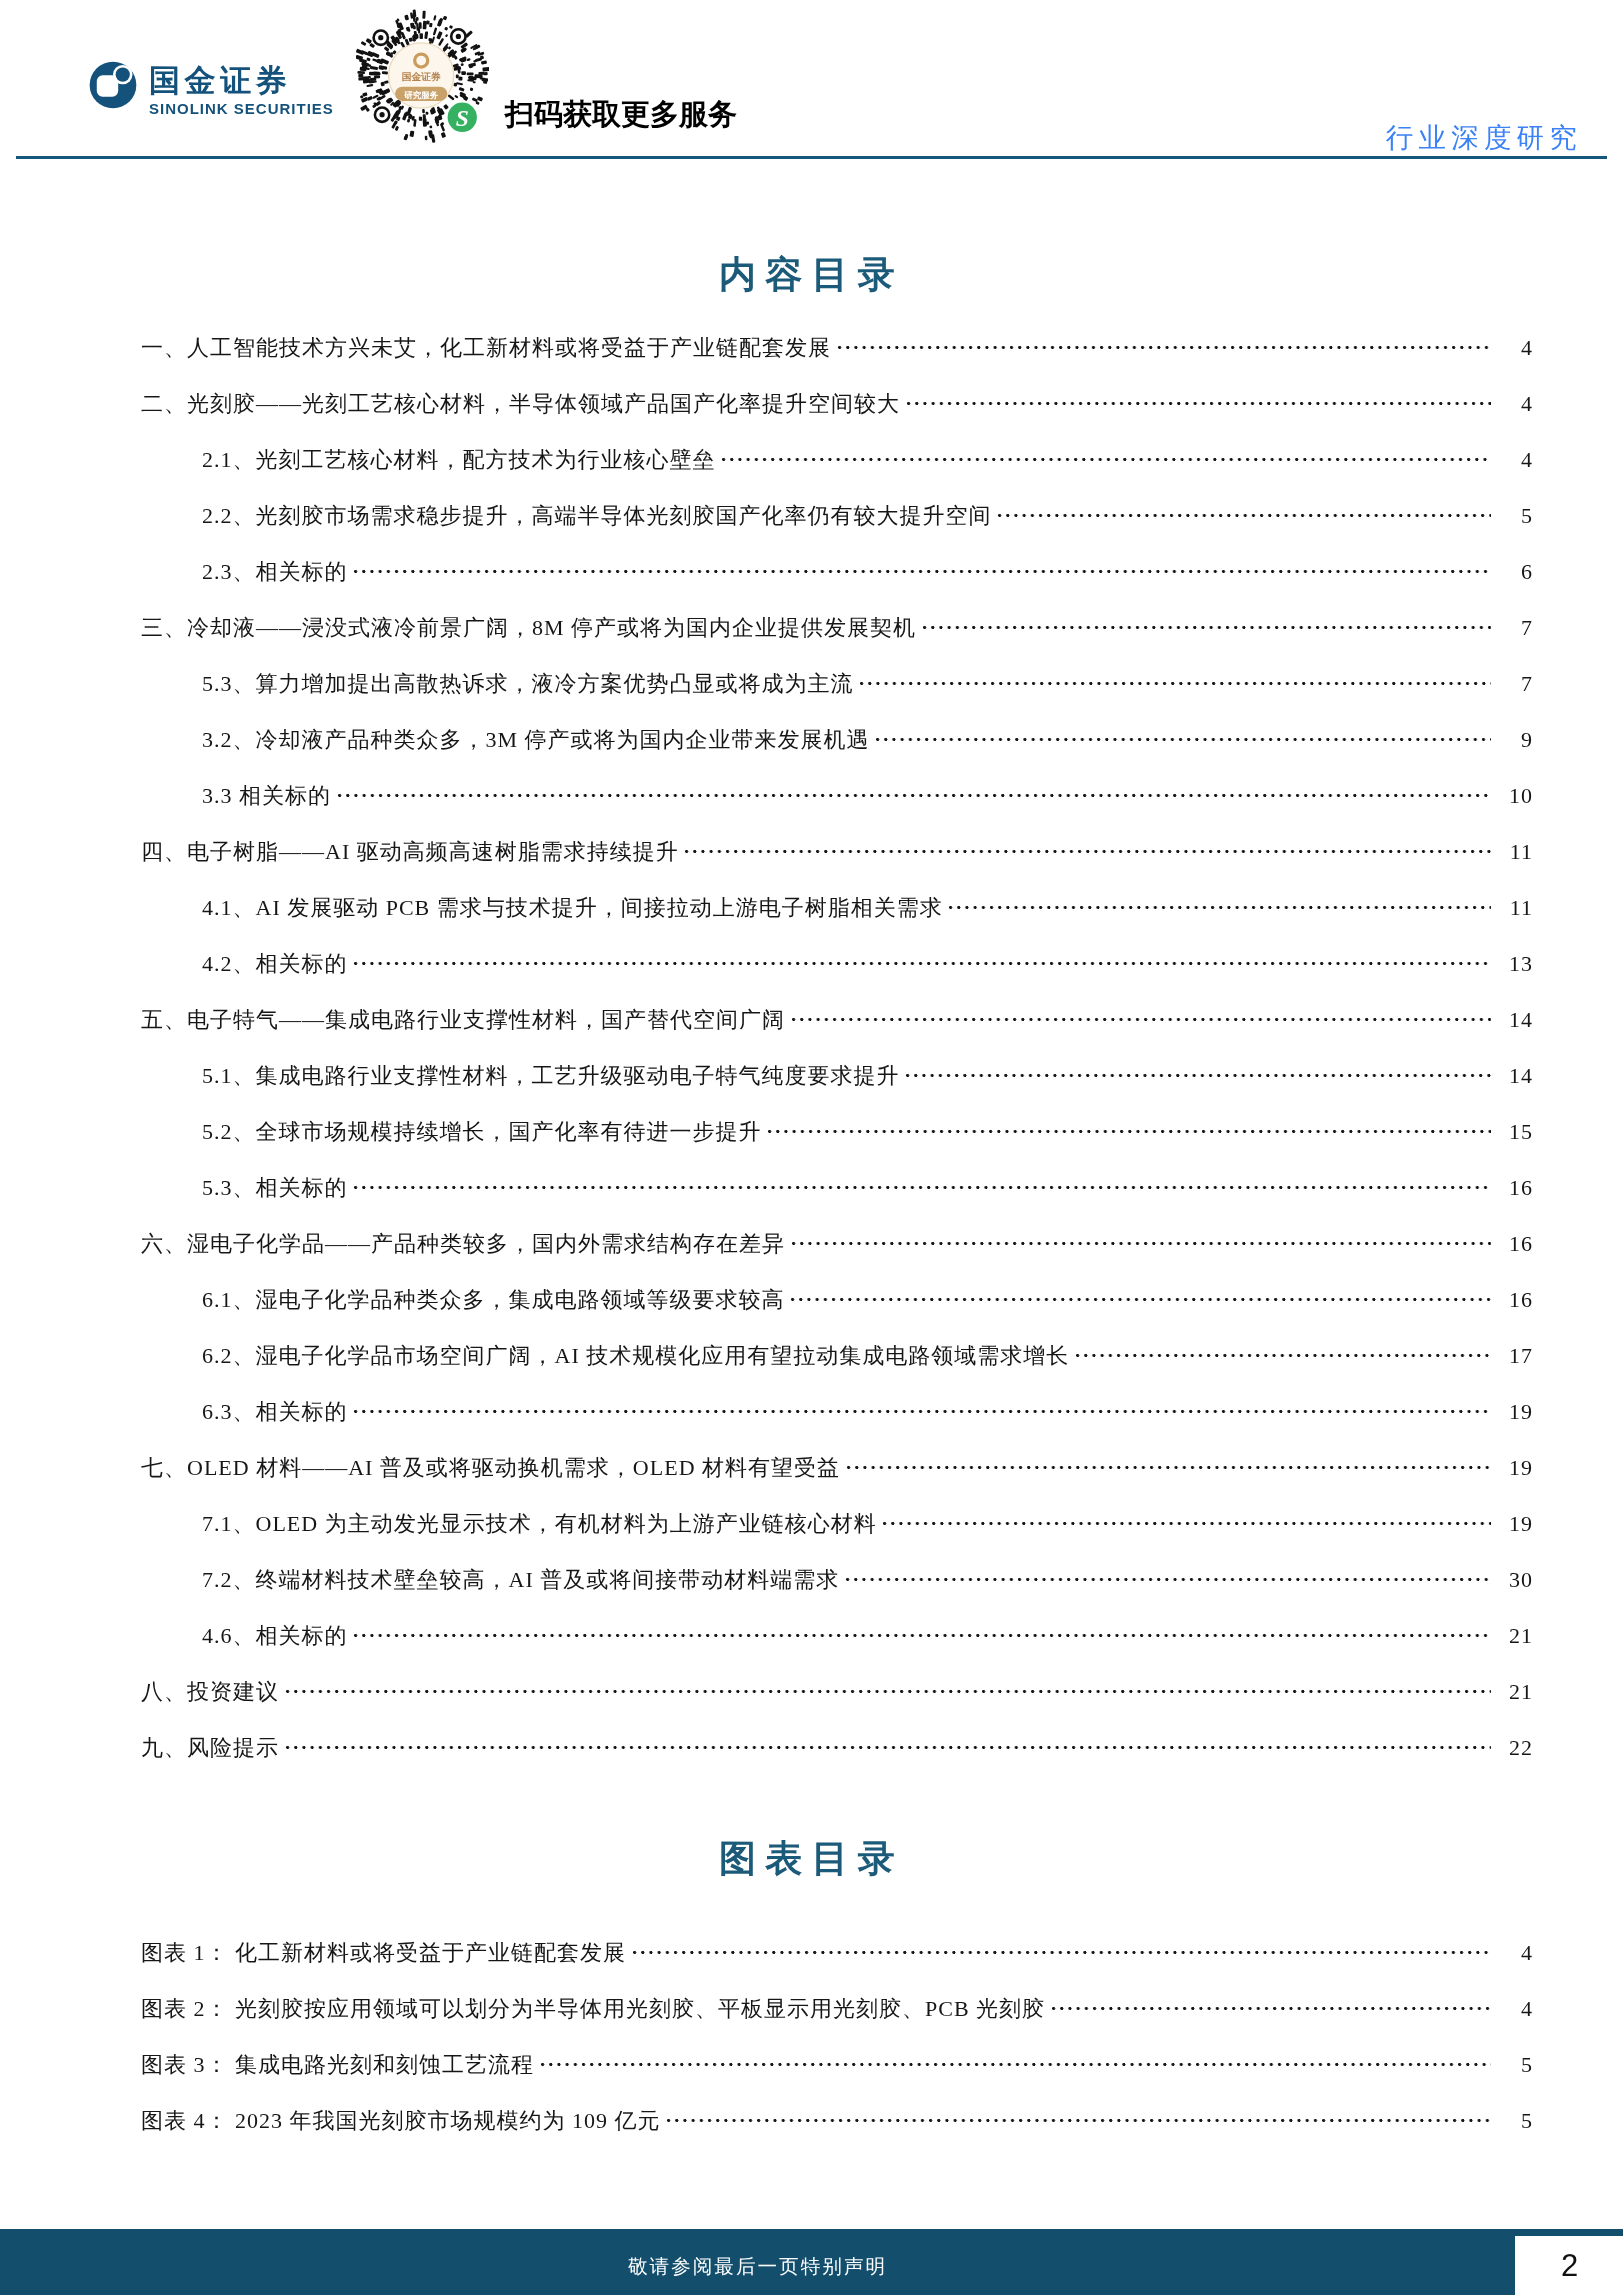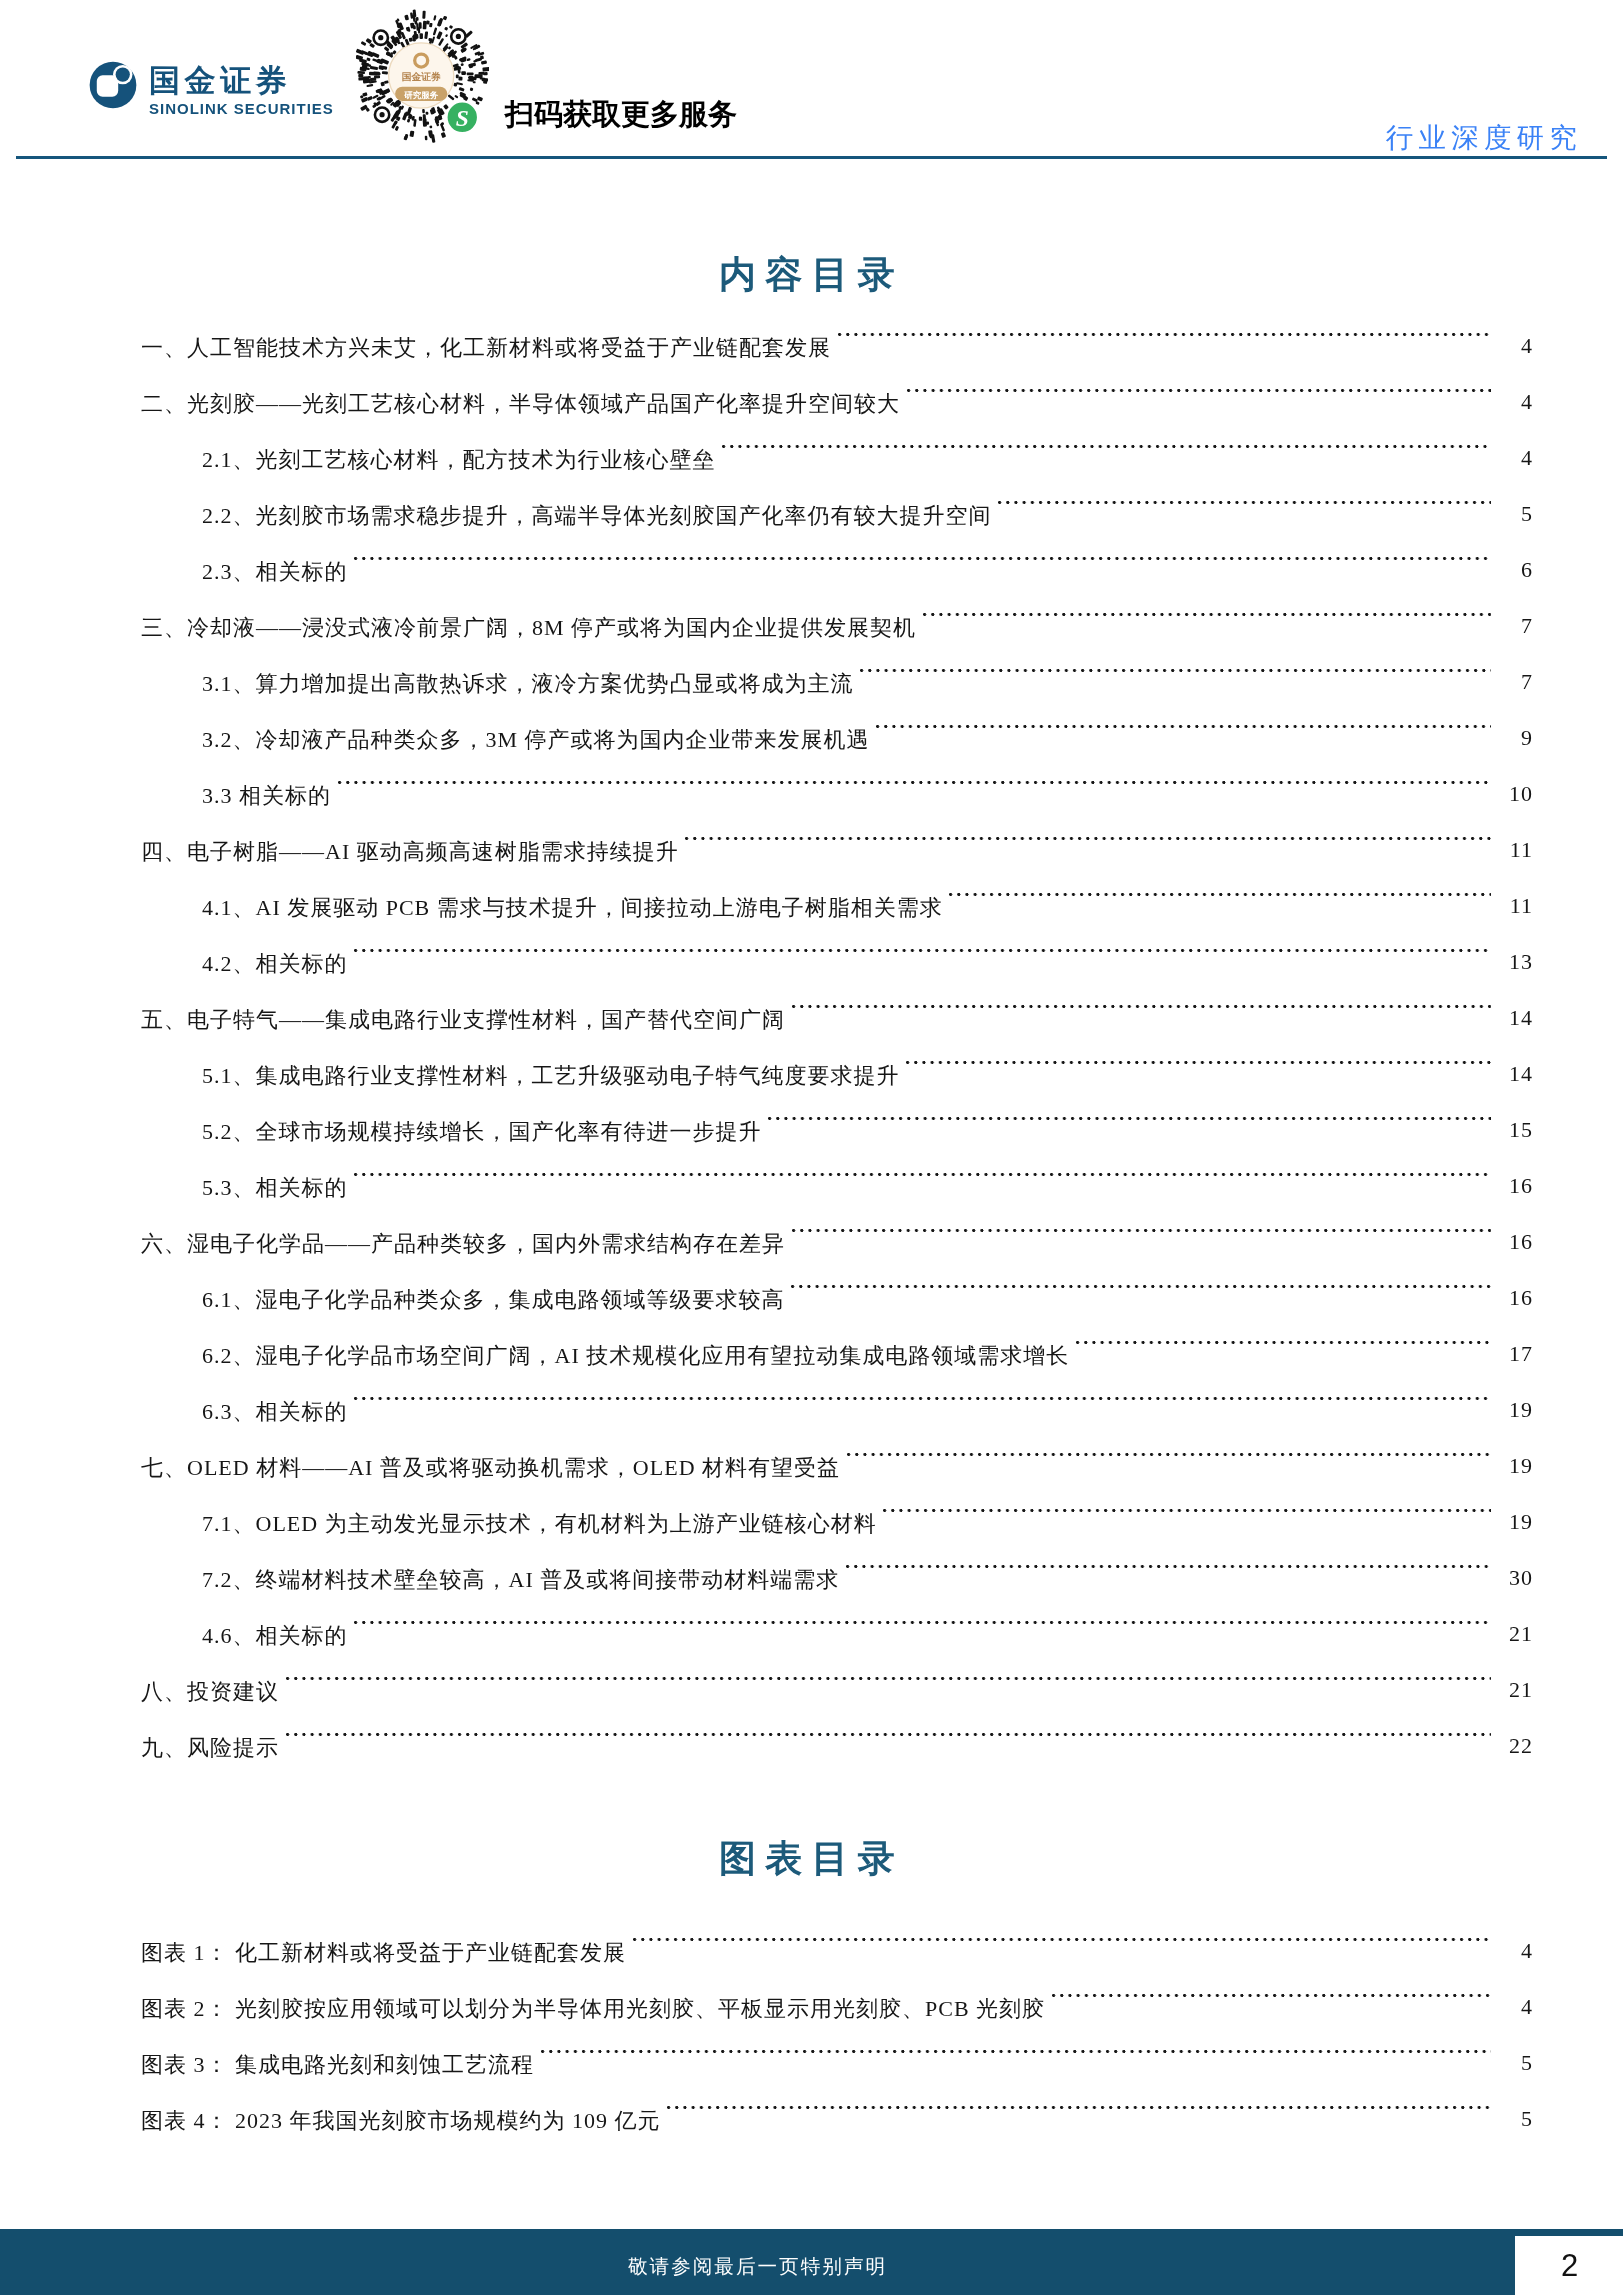--- a/index.html
+++ b/index.html
@@ -27,21 +27,21 @@
   
   .sec-title{position:absolute;left:0;width:100%;text-align:center;font-weight:700;font-size:37px;letter-spacing:9.2px;color:var(--accent);}
   .sec-title.toc{top:250px;}
   .sec-title.figs{top:1834px;}
 
   
   .list{position:absolute;left:141px;right:90px;}
   .list.toc-list{top:320px;}
   .list.fig-list{top:1925px;}
   .row{height:56px;display:flex;align-items:center;}
-  .row-inner{display:flex;align-items:flex-start;width:100%;font-size:22px;letter-spacing:1px;}
+  .row-inner{display:flex;align-items:center;width:100%;font-size:22px;letter-spacing:1px;}
   .row.sub .row-inner{padding-left:61px;}
   .row-label{white-space:nowrap;}
   .leader{flex:1 1 auto;height:3.3px;min-width:19.6px;margin:0 3.9px 0.7px 6.5px;
     background-image:radial-gradient(circle at 1.6px 1.6px,#151515 1.4px,transparent 1.8px);
     background-size:8.2px 3.3px;background-repeat:repeat-x;background-position:left bottom;}
   .row-page{width:38px;text-align:right;white-space:nowrap;font-size:22px;}
 
   
   .footer-bar{position:absolute;left:0;top:2229px;width:1623px;height:67px;background:var(--footer);}
   .footer-disclaimer{position:absolute;left:0;top:2229px;width:1515px;height:75px;display:flex;align-items:center;justify-content:center;
@@ -386,21 +386,21 @@
     <div class="row">
       <div class="row-inner">
         <span class="row-label">三、冷却液——浸没式液冷前景广阔，8M 停产或将为国内企业提供发展契机</span>
         <span class="leader"></span>
         <span class="row-page">7</span>
       </div>
     </div>
 
     <div class="row sub">
       <div class="row-inner">
-        <span class="row-label">3.1、算力增加提出高散热诉求，液冷方案优势凸显或将成为主流</span>
+        <span class="row-label">5.3、算力增加提出高散热诉求，液冷方案优势凸显或将成为主流</span>
         <span class="leader"></span>
         <span class="row-page">7</span>
       </div>
     </div>
 
     <div class="row sub">
       <div class="row-inner">
         <span class="row-label">3.2、冷却液产品种类众多，3M 停产或将为国内企业带来发展机遇</span>
         <span class="leader"></span>
         <span class="row-page">9</span>

